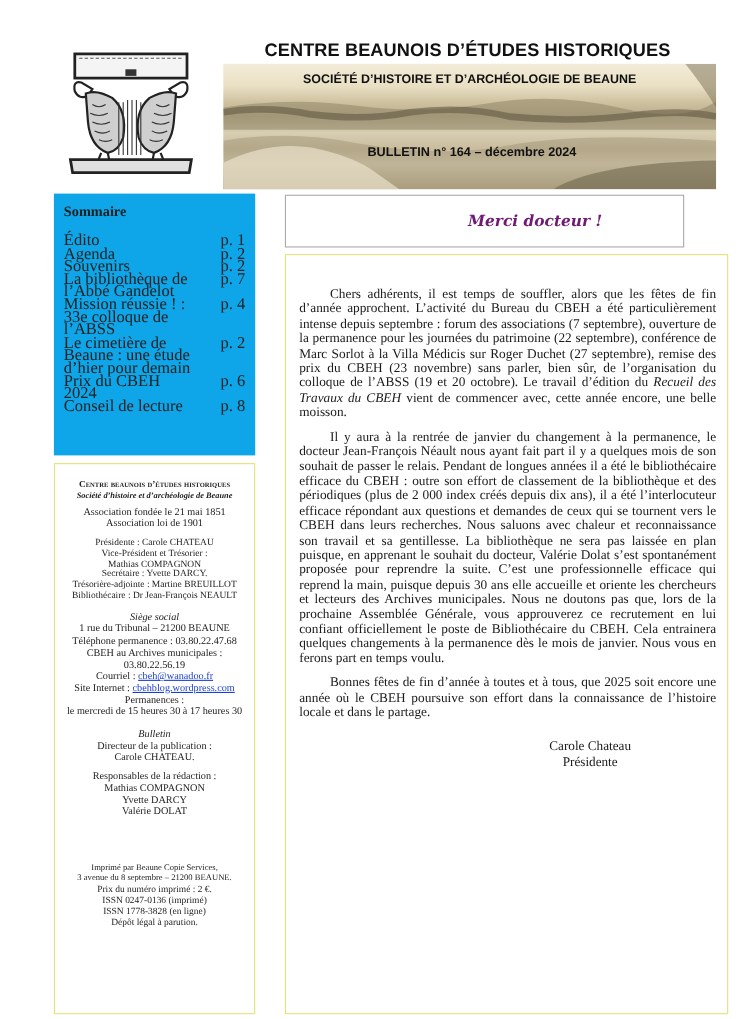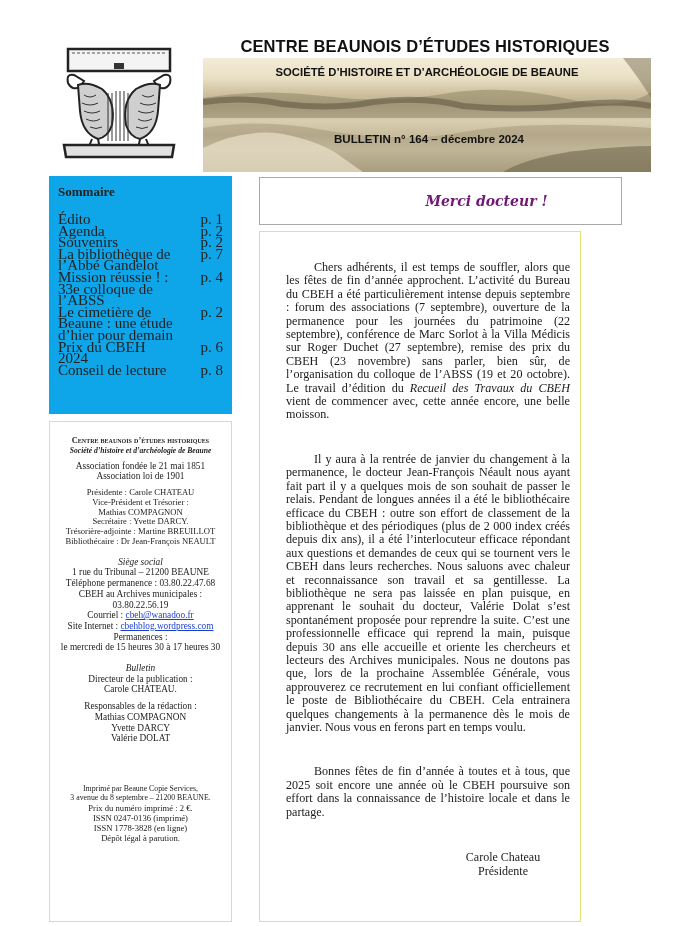--- a/index.html
+++ b/index.html
@@ -19,24 +19,24 @@
   .info { position:absolute; left:49px; top:421px; width:183px; height:501px; box-sizing:border-box; border:1.5px solid #e3e37a; text-align:center; font-size:9.3px; line-height:10.7px; color:#222; padding-top:14px; }
   .info .sc { font-variant:small-caps; font-weight:bold; font-size:8.4px; line-height:9.5px; }
   .info .bold-it { font-weight:bold; font-style:italic; font-size:7.6px; line-height:9px; }
   .info .gap { height:6px; }
   .info .biggap { height:10px; }
   .info .it { font-style:italic; }
   .info a { color:#1a3fd0; text-decoration:underline; }
   .info .print { margin-top:40px; font-size:8.6px; line-height:10.3px; }
   .title-box { position:absolute; left:259px; top:177px; width:363px; height:48px; box-sizing:border-box; border:1.5px solid #aaaaaa; display:flex; align-items:center; justify-content:center; }
   .title-box span { font-family:"DejaVu Serif", serif; font-style:italic; font-weight:bold; font-size:14px; color:#701a75; padding-left:92px; }
-  .main-box { position:absolute; left:259px; top:231px; width:322px; height:691px; box-sizing:border-box; border:1.5px solid #e3e37a; padding:29px 10px 0 26px; }
+  .main-box { position:absolute; left:259px; top:231px; width:403px; height:691px; box-sizing:border-box; border:1.5px solid #e3e37a; padding:29px 10px 0 12px; }
   .main-box p { margin:0; font-size:12.1px; line-height:13.4px; text-align:justify; text-indent:28px; color:#1a1a1a; }
-  .main-box p + p { margin-top:31px; }
-  .sig { margin-top:32px; text-align:center; padding-left:150px; font-size:12px; line-height:13.5px; }
+  .main-box p + p { margin-top:9px; }
+  .sig { margin-top:18px; text-align:center; padding-left:150px; font-size:12px; line-height:13.5px; }
 </style>
 </head>
 <body>
 
 <div class="logo">
   <svg viewBox="0 0 122 118" width="122" height="118">
     <rect x="10" y="4" width="102" height="22" fill="#f4f4f4" stroke="#222" stroke-width="2.5"></rect>
     <path d="M14 8 L108 8" stroke="#555" stroke-width="1" stroke-dasharray="3 2"></path>
     <rect x="56" y="18" width="10" height="6" fill="#333"></rect>
     <path d="M16 30 Q8 28 10 38 Q14 46 22 42 L26 36 Z" fill="#fff" stroke="#222" stroke-width="2"></path>

